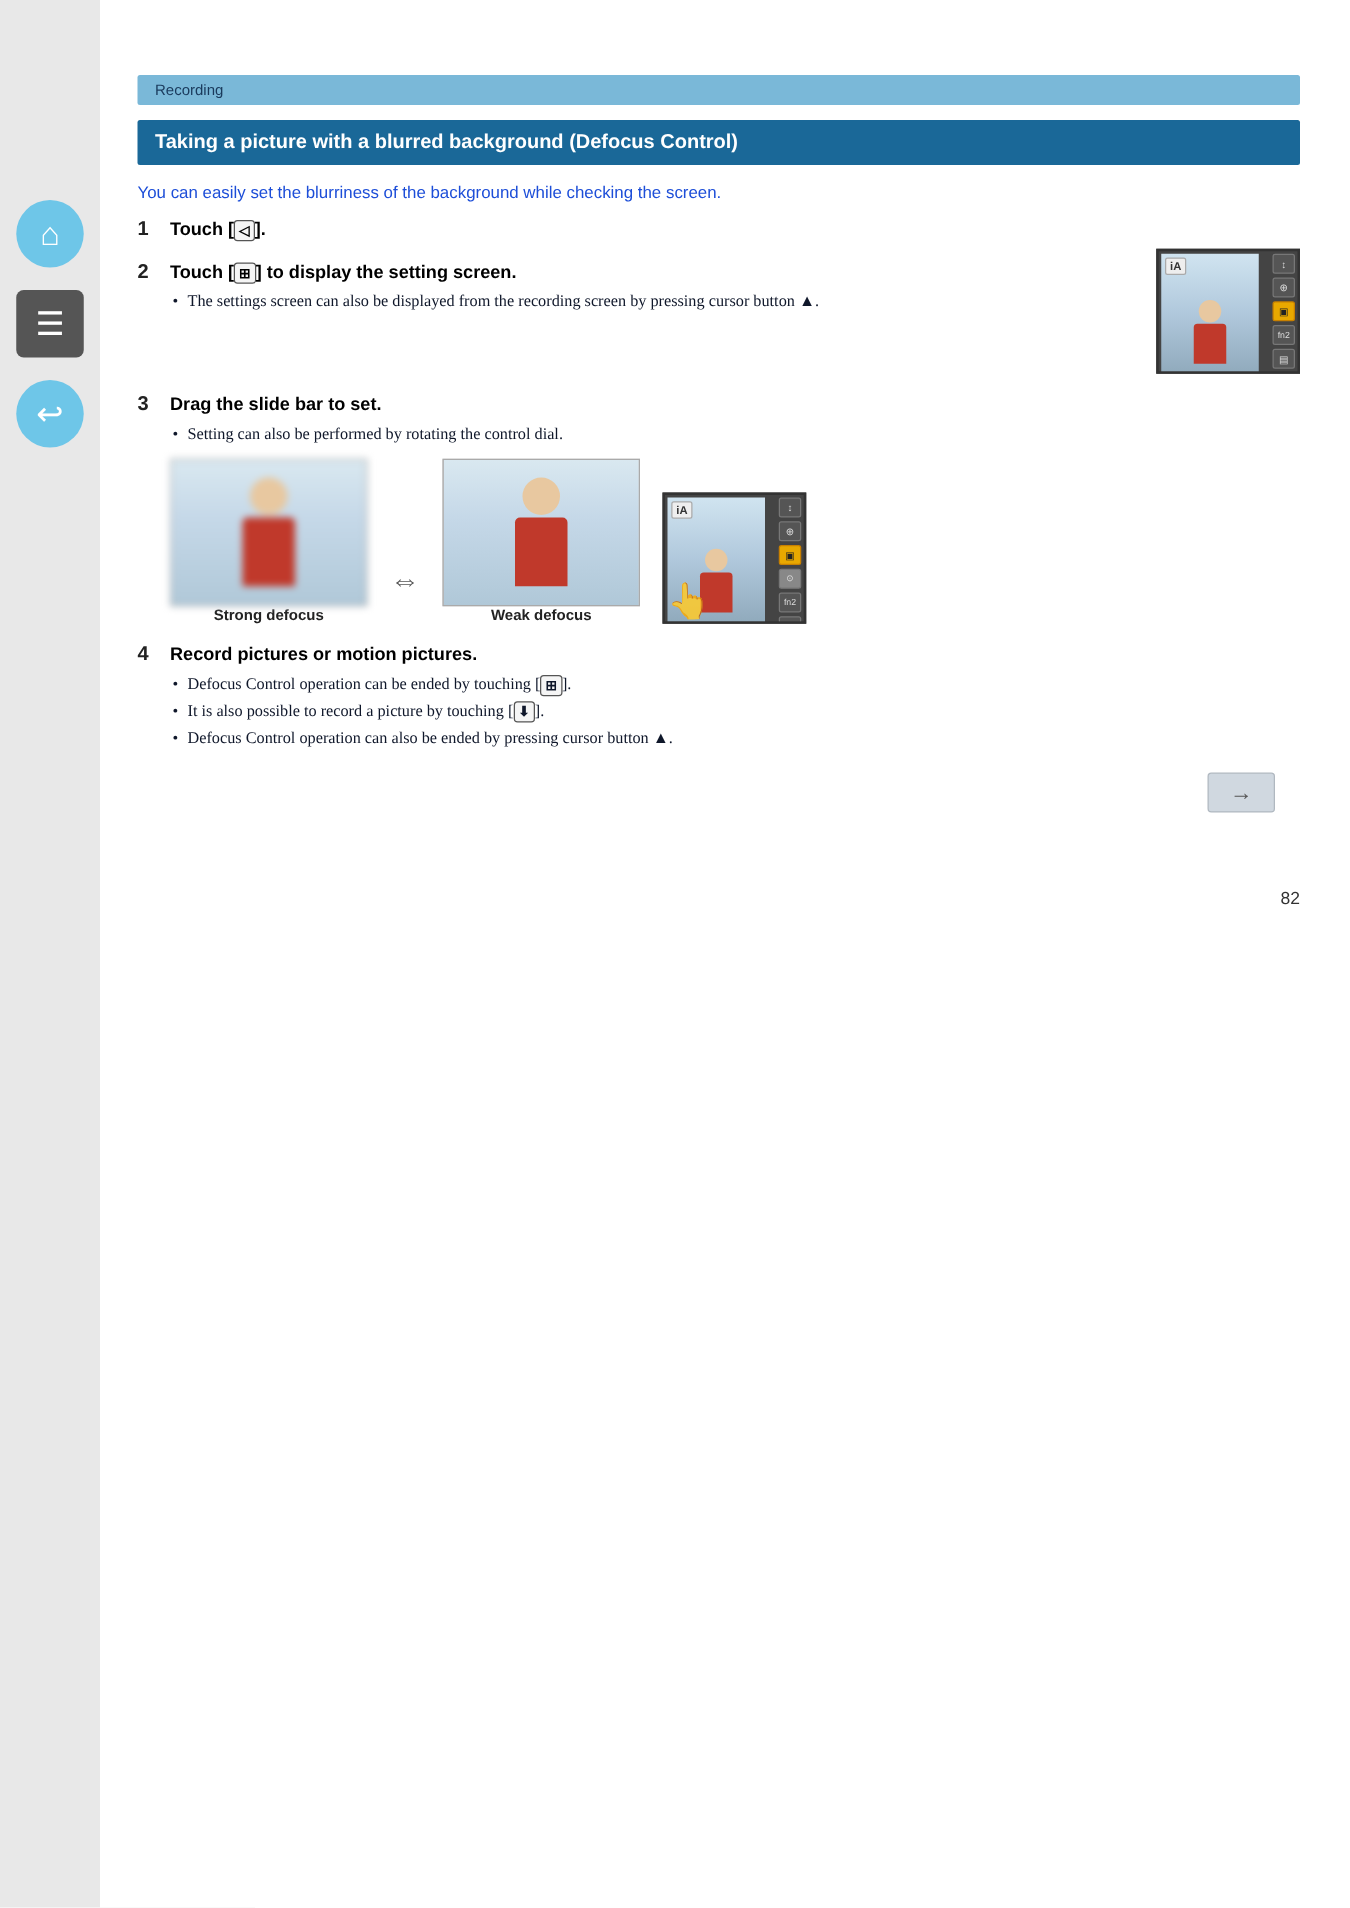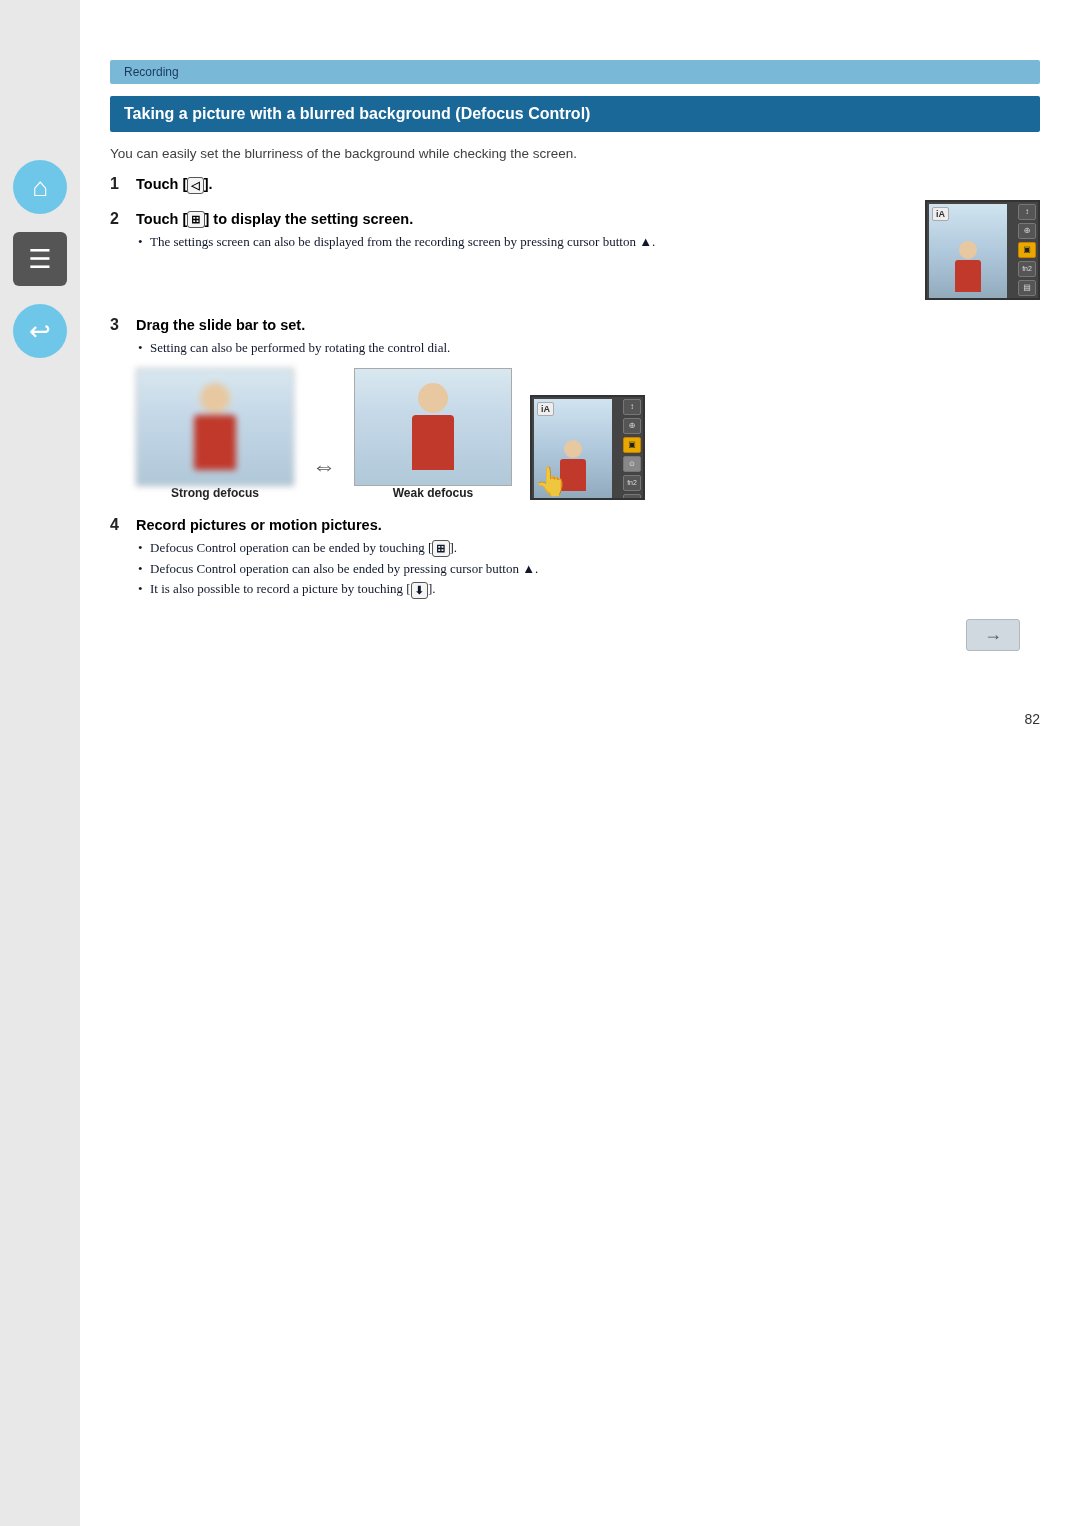--- a/index.html
+++ b/index.html
@@ -64,21 +64,21 @@
       font-size: 16px;
       font-weight: bold;
       padding: 9px 14px;
       margin-bottom: 14px;
       border-radius: 2px;
     }
 
     .intro-text {
       font-size: 13.5px;
       margin-bottom: 14px;
-      color: #404040;
+      color: #1d4ed8;
     }
 
     
     .step {
       margin-bottom: 16px;
     }
     .step-header {
       display: flex;
       align-items: baseline;
       gap: 8px;
@@ -454,24 +454,24 @@
   <div class="step">
     <div class="step-header">
       <span class="step-number">4</span>
       <span class="step-title">Record pictures or motion pictures.</span>
     </div>
     <div class="step-content">
       <div class="bullet">
         Defocus Control operation can be ended by touching [<span class="icon-inline">⊞</span>].
       </div>
       <div class="bullet">
+        It is also possible to record a picture by touching [<span class="icon-inline">⬇</span>].
+      </div>
+      <div class="bullet">
         Defocus Control operation can also be ended by pressing cursor button ▲.
-      </div>
-      <div class="bullet">
-        It is also possible to record a picture by touching [<span class="icon-inline">⬇</span>].
       </div>
     </div>
   </div>
 
   <div class="forward-arrow-container">
     <div class="forward-arrow-box">
       <span>→</span>
     </div>
   </div>
 

